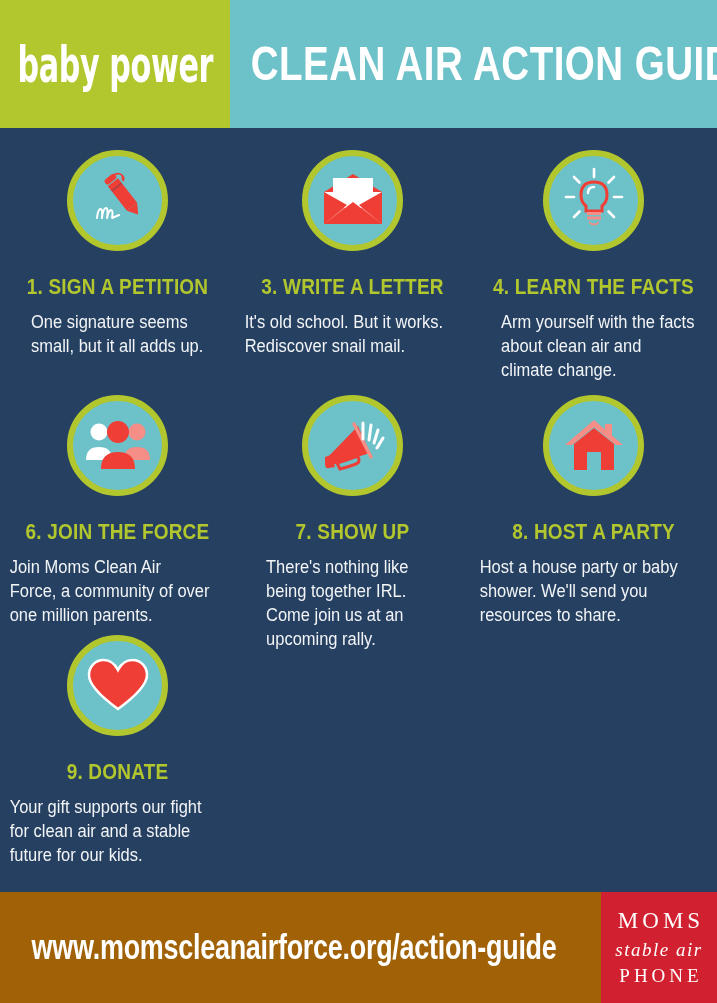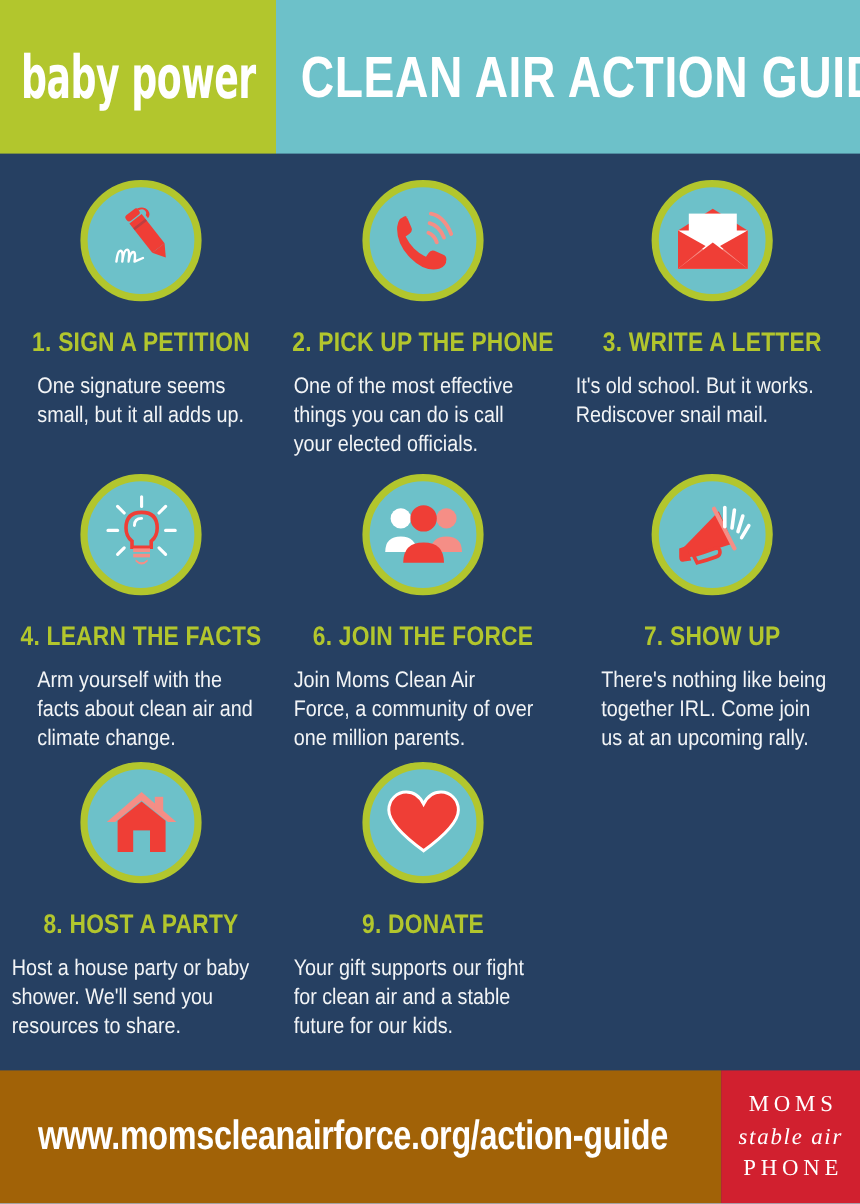--- a/index.html
+++ b/index.html
@@ -152,21 +152,21 @@
     flex-direction: column;
     align-items: center;
     justify-content: center;
     flex: none;
   }
   .logo-line {
     color: #ffffff;
     font-family: "Liberation Serif", "DejaVu Serif", serif;
   }
   #logo-moms {
-    font-size: 19px;
+    font-size: 23px;
     letter-spacing: 4px;
     padding-left: 4px;
     font-weight: 400;
   }
   #logo-clean-air {
     font-size: 19px;
     font-style: italic;
     letter-spacing: 1.5px;
     margin: 5px 0 4px 0;
   }
@@ -207,35 +207,20 @@
               <rect x="34" y="18" width="13" height="2.2" fill="#264062" opacity="0.25"></rect>
             </g>
             <path d="M14 52 q1 -9 3.5 -9 q2.4 0 1.4 9 q1.4 -10 4 -10 q2.6 0 1.2 10 q1.6 -8 4 -8 q2.2 0 1 8 l7 -3" fill="none" stroke="#ffffff" stroke-width="2" stroke-linecap="round" stroke-linejoin="round"></path>
           </svg>
         </div>
       </div>
       <div class="cell-head">1. SIGN A PETITION</div>
       <div class="cell-body">One signature seems small, but it all adds up.</div>
     </div>
 
-    <div class="cell col2">
-      <div class="icon-wrap">
-        <div class="circle">
-          <svg width="66" height="66" viewBox="0 0 66 66">
-            <path d="M20 12 q-8 0 -9 9 q-1 14 11 26 q12 12 24 9 q6 -2 6 -8 q0 -3 -3 -4 l-7 -3 q-3 -1 -5 2 l-2 3
-                     q-6 -3 -10 -7 q-4 -4 -7 -10 l3 -2 q3 -2 2 -5 l-3 -7 q-1 -3 -4 -3 z" fill="#ef3e36"></path>
-            <path d="M39 10 q11 2 17 17" fill="none" stroke="#f58e86" stroke-width="3.2" stroke-linecap="round"></path>
-            <path d="M38 18 q8 2 12 12" fill="none" stroke="#f58e86" stroke-width="3.2" stroke-linecap="round"></path>
-            <path d="M37 26 q5 2 7 8" fill="none" stroke="#f58e86" stroke-width="3.2" stroke-linecap="round"></path>
-          </svg>
-        </div>
-      </div>
-      <div class="cell-head">2. PICK UP THE PHONE</div>
-      <div class="cell-body">One of the most effective things you can do is call your elected officials.</div>
-    </div>
 
     <div class="cell col3">
       <div class="icon-wrap">
         <div class="circle">
           <svg width="66" height="58" viewBox="0 0 66 58">
             <path d="M4 20 L33 2 L62 20 L62 52 L4 52 Z" fill="#ef3e36"></path>
             <rect x="13" y="6" width="40" height="30" fill="#ffffff"></rect>
             <path d="M4 20 L33 42 L62 20 L62 52 L4 52 Z" fill="#f58e86"></path>
             <path d="M4 20 L33 42 L62 20 Z" fill="#ffffff"></path>
             <path d="M4 52 L27 33 L4 20 Z" fill="#ef3e36"></path>

